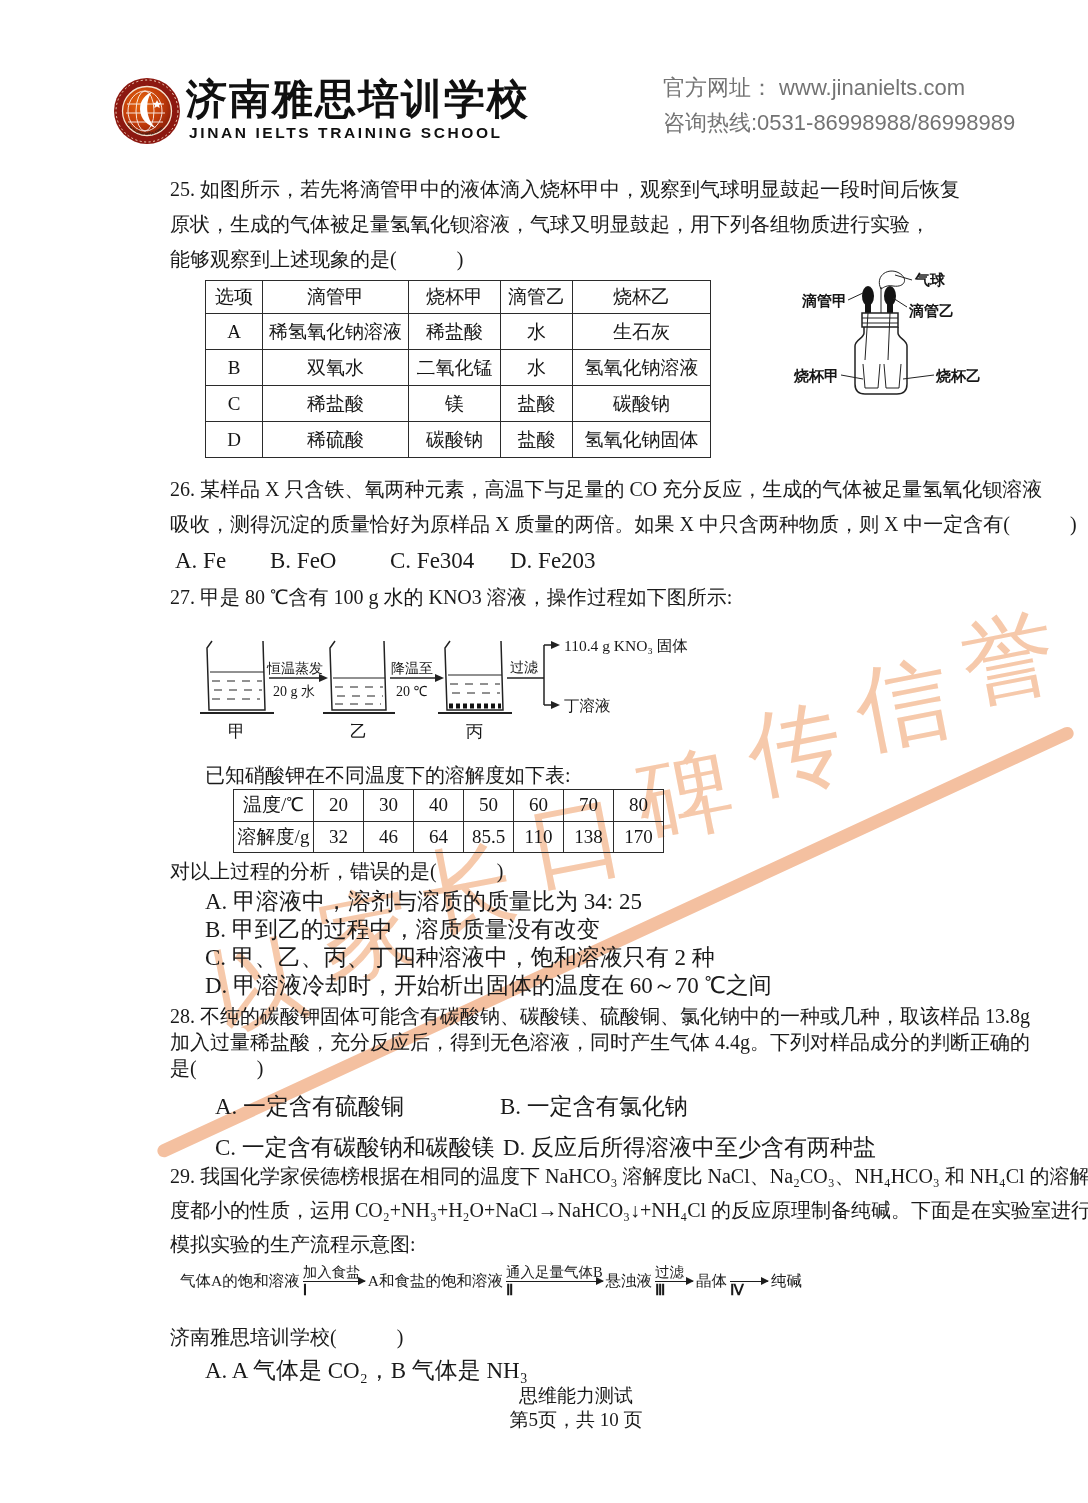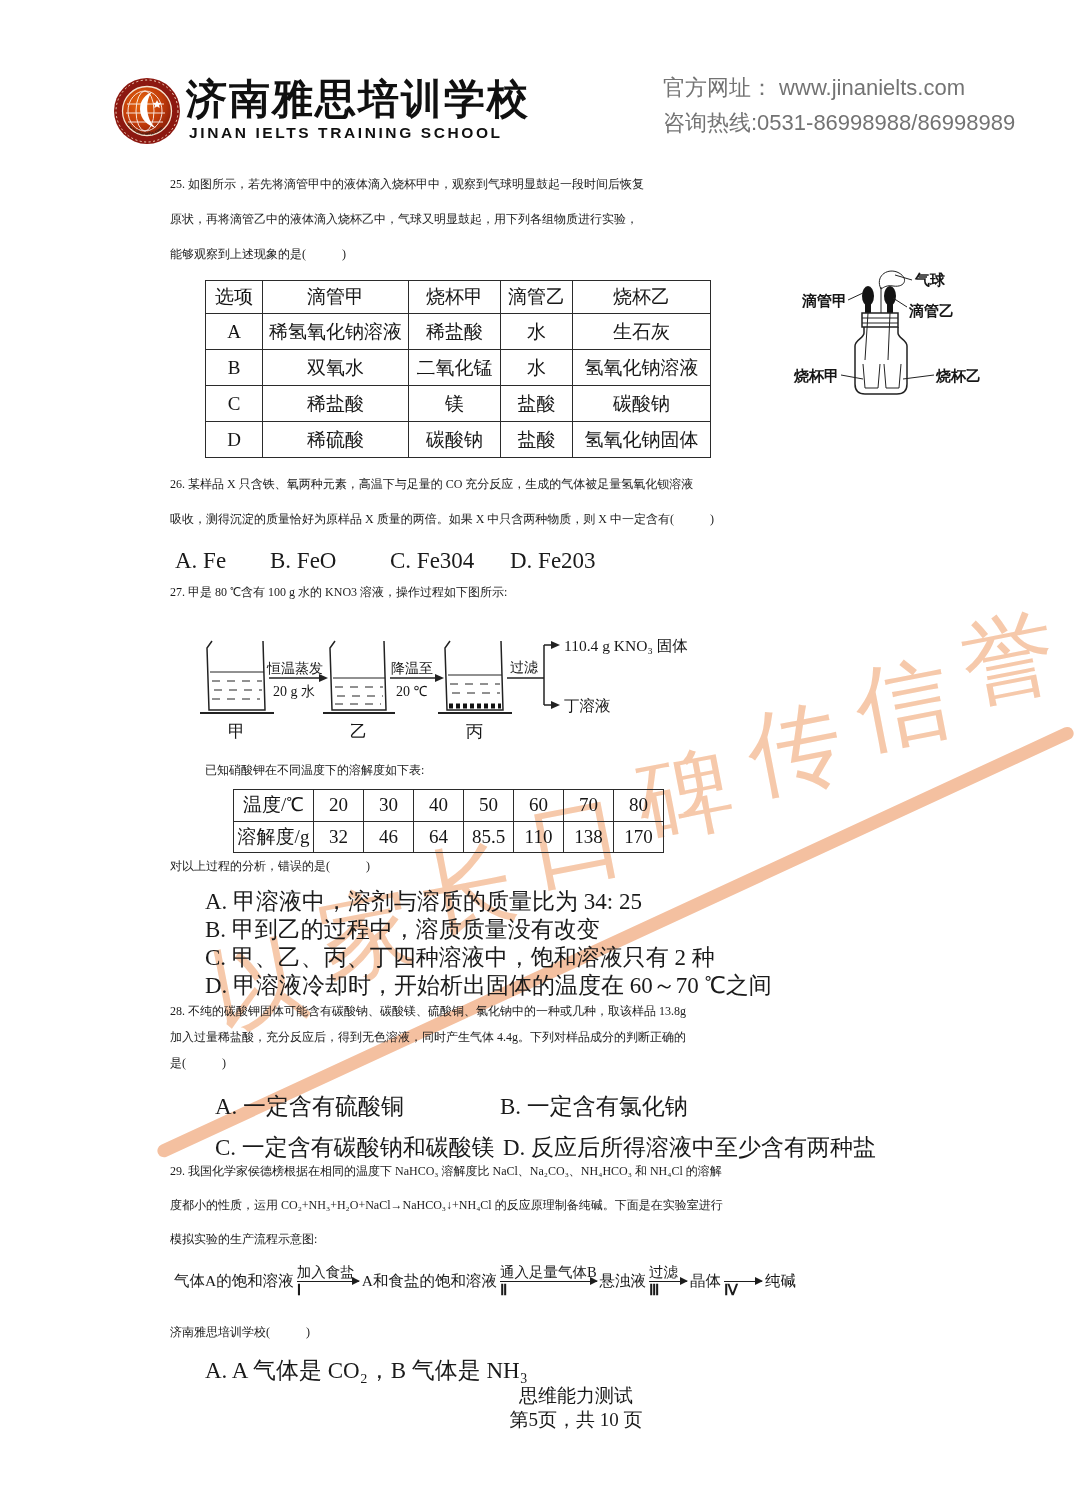--- a/index.html
+++ b/index.html
@@ -13,32 +13,32 @@
   .wline{position:absolute;left:158px;top:1147px;width:1008px;height:13px;background:#f4c0a0;
          transform:rotate(-24.8deg);transform-origin:0 50%;border-radius:7px}
   
   .school-cn{left:186px;top:72px;font-family:"Liberation Sans",sans-serif;font-weight:bold;
              font-size:41px;letter-spacing:2px;color:#101010}
   .school-en{left:189px;top:124px;font-family:"Liberation Sans",sans-serif;font-weight:bold;
              font-size:15.5px;letter-spacing:2.6px;color:#101010}
   .contact{left:663px;top:70px;font-family:"Liberation Sans",sans-serif;font-size:22px;
            color:#737373;line-height:35px}
   
-  .qline{font-size:12px}
+  .qline{font-size:20px}
   .opt{font-size:23px}
   
   table{border-collapse:collapse;text-align:center;font-size:19px;color:#161616}
   td{border:1.6px solid #2b2b2b;padding:0}
   .t25{left:205px;top:280px}
   .t25 tr{height:36px}
   .t25 tr.h{height:33px}
   .tsol{left:233px;top:789px}
   .tsol tr{height:31.5px}
   
-  .flow{left:174px;top:1264px;display:flex;align-items:center;gap:3px}
+  .flow{left:180px;top:1264px;display:flex;align-items:center;gap:3px}
   .fnode{font-size:15.5px}
   .farrow{display:flex;flex-direction:column;justify-content:center}
   .ftop{font-size:14.5px;line-height:17px;min-height:17px}
   .fbot{font-size:15px;font-weight:bold;line-height:17px;min-height:17px}
   .fline{height:0;border-top:1.7px solid #1d1d1d;position:relative;align-self:stretch}
   .fline::after{content:'';position:absolute;right:-1px;top:-5px;border-left:8px solid #1d1d1d;
                 border-top:4px solid transparent;border-bottom:4px solid transparent}
   .footer{left:341px;top:1384px;width:470px;text-align:center;font-size:19px;line-height:23.5px;
           white-space:normal}
   svg text{font-family:"Liberation Serif",serif;fill:#161616}
@@ -91,21 +91,21 @@
       </text>
     </svg>
     <div class="abs school-cn">济南雅思培训学校</div>
     <div class="abs school-en">JINAN IELTS TRAINING SCHOOL</div>
     <div class="abs contact">
       <div>官方网址：  www.jinanielts.com</div>
       <div>咨询热线:0531-86998988/86998989</div>
     </div>
 
     <div class="abs qline" style="left:170px;top:176px">25. 如图所示，若先将滴管甲中的液体滴入烧杯甲中，观察到气球明显鼓起一段时间后恢复</div>
-    <div class="abs qline" style="left:170px;top:211px">原状，再将滴管乙中的液体滴入烧杯乙中，气球又明显鼓起，用下列各组物质进行实验，</div>
+    <div class="abs qline" style="left:170px;top:211px">原状，生成的气体被足量氢氧化钡溶液，气球又明显鼓起，用下列各组物质进行实验，</div>
     <div class="abs qline" style="left:170px;top:246px">能够观察到上述现象的是(　　　)</div>
 
     <table class="abs t25">
       <colgroup>
           <col style="width:57px">
           <col style="width:146px">
           <col style="width:92px">
           <col style="width:72px">
           <col style="width:138px">
         </colgroup>

